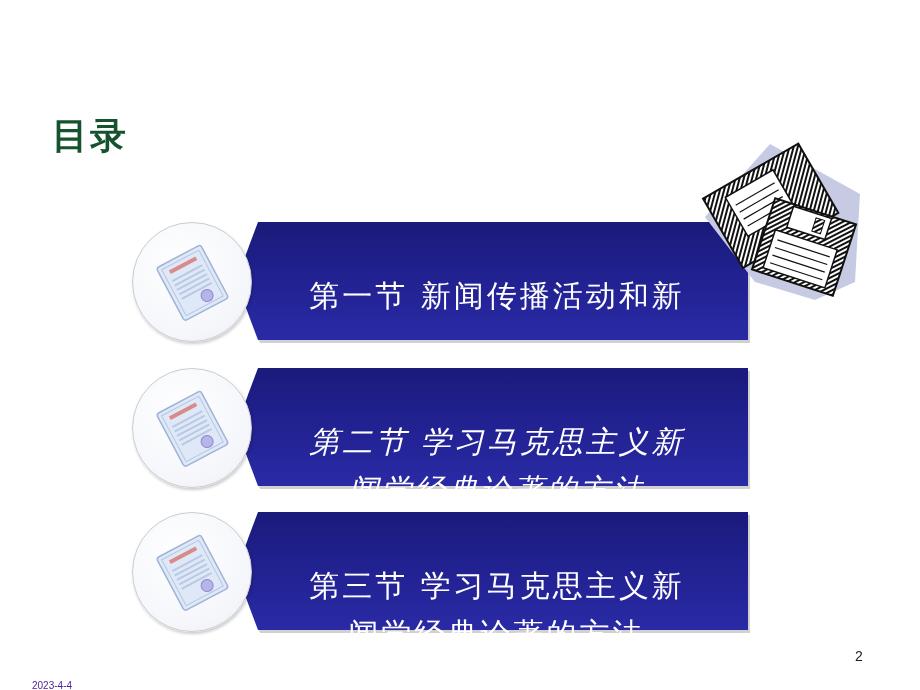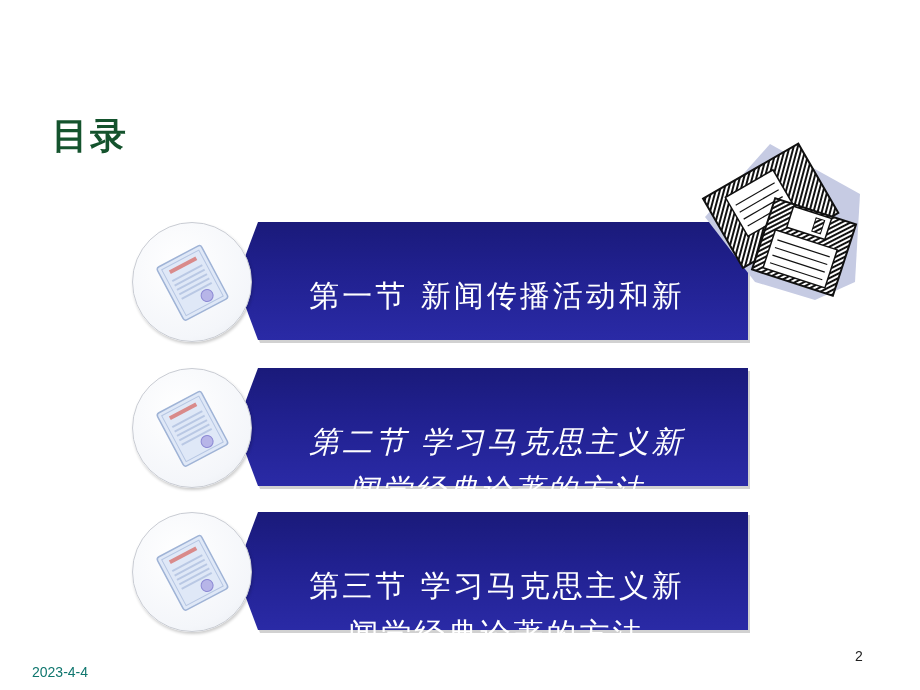--- a/index.html
+++ b/index.html
@@ -13,21 +13,21 @@
             clip-path:polygon(0 50%, 22px 0, 100% 0, 100% 100%, 22px 100%);
             filter: drop-shadow(2px 2px 2px rgba(0,0,0,0.35)); }
   .banner-shadow { position:absolute; left:106px; top:3px; width:512px; height:118px; background:rgba(0,0,0,0.18);
             clip-path:polygon(0 50%, 22px 0, 100% 0, 100% 100%, 22px 100%); }
   .banner-text { position:absolute; left:130px; top:10px; width:470px; height:100px; color:#fff;
             font-size:30px; line-height:48px; text-align:center; font-family:"DejaVu Serif", serif;
             letter-spacing:3px;margin-top:40px; }
   .circle { position:absolute; left:0; top:0; width:118px; height:118px; border-radius:50%;
             background:radial-gradient(circle at 40% 35%, #ffffff 0%, #f4f6fa 70%, #e6e9ef 100%);
             border:1px solid #c9ccd3; box-shadow:1px 2px 3px rgba(0,0,0,0.2); z-index:2; }
-  .footer-date { position:absolute; left:32px; top:664px; font-size:14px; color:#0f766e; font-family:"Liberation Sans", sans-serif; }
+  .footer-date { position:absolute; left:32px; top:680px; font-size:10px; color:#4c1d95; font-family:"Liberation Sans", sans-serif; }
   .footer-page { position:absolute; left:855px; top:648px; font-size:14px; color:#222; font-family:"Liberation Sans", sans-serif; }
   .clipart { position:absolute; left:695px; top:132px; width:170px; height:170px; z-index:5; }
 </style>
 </head>
 <body>
 
 <div class="title">目录</div>
 
 <div class="item" style="top:222px;">
   <div class="circle">

